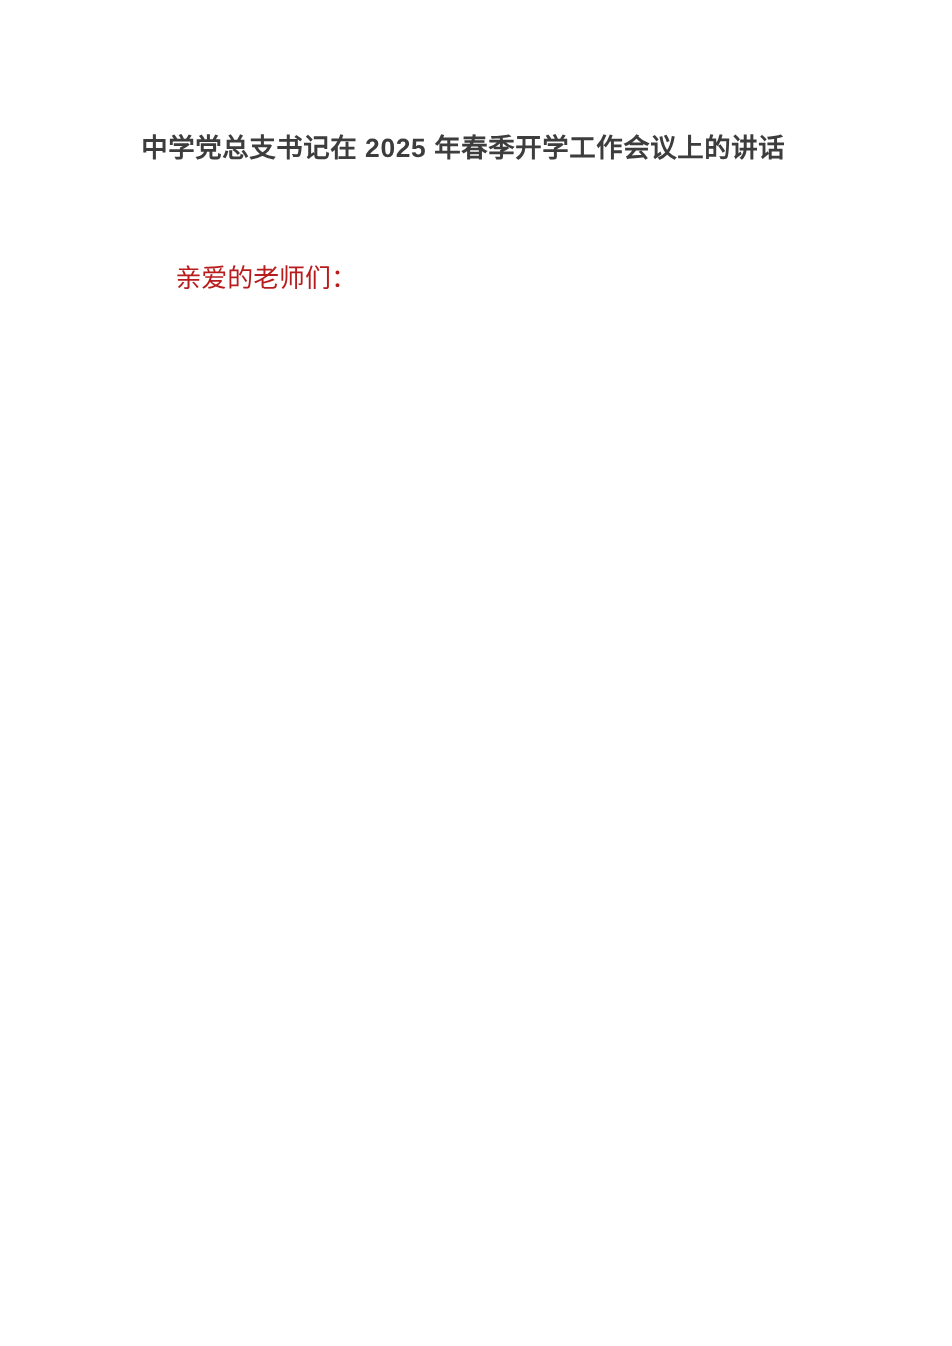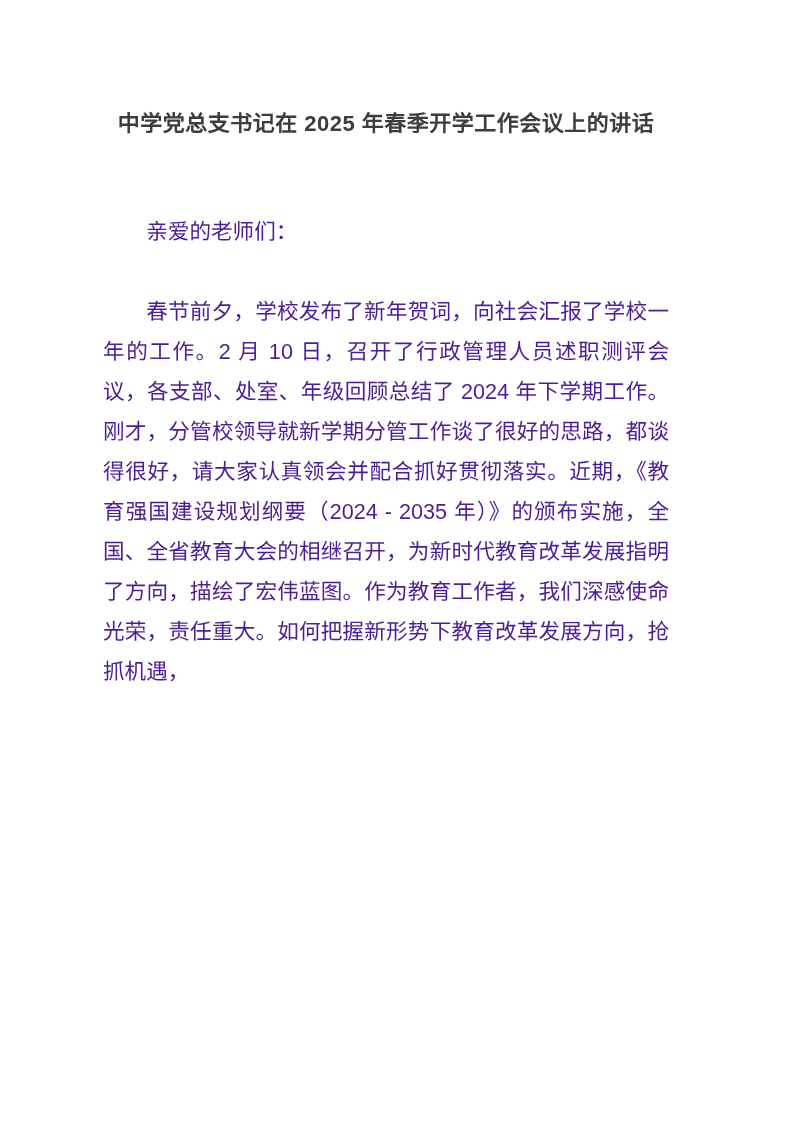--- a/index.html
+++ b/index.html
@@ -29,30 +29,29 @@
     color: #3d3d3d;
     letter-spacing: 0.5px;
   }
   .body-text {
     margin: 0 0 40px 0;
     font-size: 21.6px;
     line-height: 40px;
     text-align: justify;
     text-justify: inter-ideograph;
     text-indent: 2em;
-    color: #4c1d95;
+    color: #b91c1c;
     word-break: break-all;
   }
   .salutation {
     text-align: left;
   }
 </style>
 </head>
 <body>
 
 <div class="page">
   <h1 class="doc-title">中学党总支书记在 2025 年春季开学工作会议上的讲话</h1>
 
   <p class="body-text salutation">亲爱的老师们：</p>
 
 
-  <p class="body-text">春节前夕，学校发布了新年贺词，向社会汇报了学校一年的工作。2 月 10 日，召开了行政管理人员述职测评会议，各支部、处室、年级回顾总结了 2024 年下学期工作。刚才，分管校领导就新学期分管工作谈了很好的思路，都谈得很好，请大家认真领会并配合抓好贯彻落实。近期，《教育强国建设规划纲要（2024 - 2035 年）》的颁布实施，全国、全省教育大会的相继召开，为新时代教育改革发展指明了方向，描绘了宏伟蓝图。作为教育工作者，我们深感使命光荣，责任重大。如何把握新形势下教育改革发展方向，抢抓机遇，</p>
 </div>
 
 </body></html>

